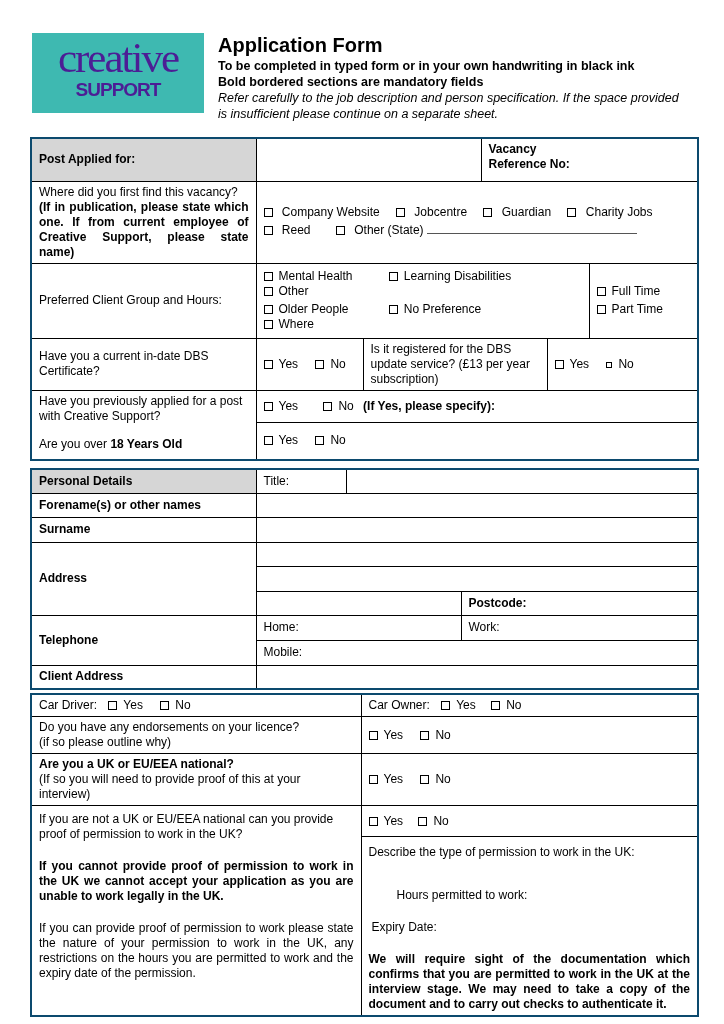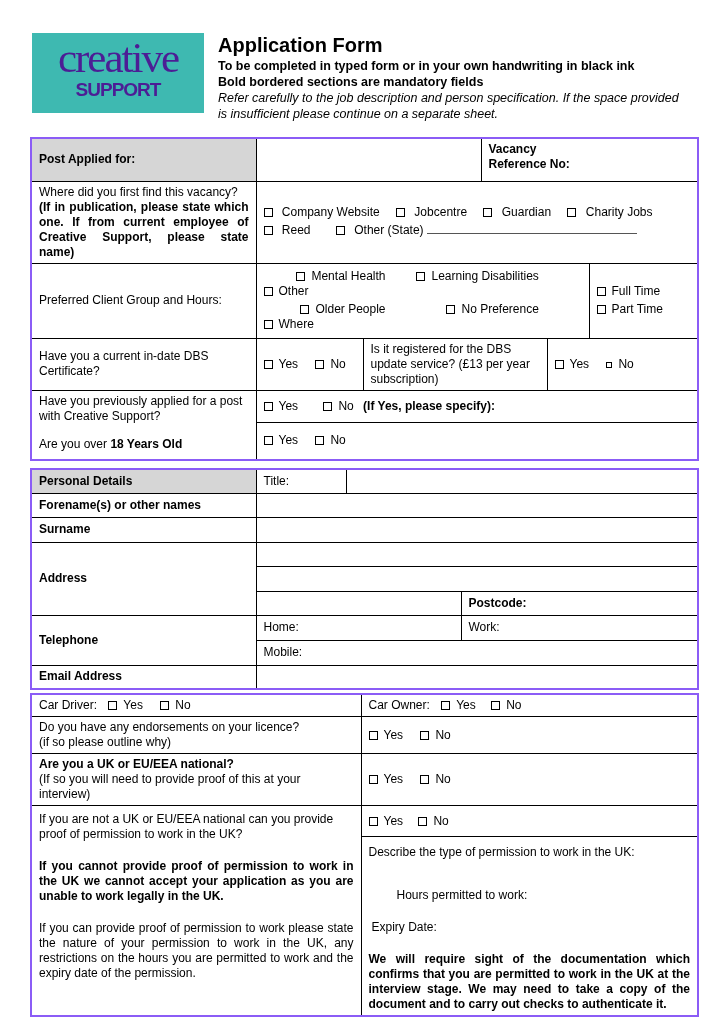--- a/index.html
+++ b/index.html
@@ -24,35 +24,35 @@
   }
   .logo-word2 {
     font-weight:bold; font-size:19px; line-height:30px; letter-spacing:-1px; margin-top:-2px;
   }
   .header-text { margin-left:14px; padding-top:1px; }
   .form-title { font-size:20px; font-weight:bold; margin:0 0 2px 0; line-height:22px; }
   .sub-bold { font-size:12.5px; font-weight:bold; line-height:16px; }
   .sub-italic { font-size:12.5px; font-style:italic; line-height:16px; width:468px; }
 
   
-  table.form { border-collapse:collapse; table-layout:fixed; margin-left:30px; border:2px solid #8b5cf6; }
+  table.form { border-collapse:collapse; table-layout:fixed; margin-left:30px; border:2px solid #0c4a6e; }
   table.form td { border:1px solid #000; padding:3px 7px; font-size:12px; vertical-align:middle; line-height:15px; }
   .gray { background:#d6d6d6; }
   .bold { font-weight:bold; }
   .just { text-align:justify; }
   .vtop { vertical-align:top !important; }
   .small-q { font-size:10.5px; line-height:12.5px; }
 
   
   .cb {
     display:inline-block; width:9px; height:9px; border:1.4px solid #000;
     vertical-align:-1px; margin-right:6px; background:#fff; flex:0 0 auto;
   }
   .cb.sm { width:6px; height:6px; vertical-align:0; }
-  .opt { white-space:nowrap; display:inline-block;text-align:right; }
+  .opt { white-space:nowrap; display:inline-block; }
   .optline { margin:2px 0 3px 0; }
   .fill-line { display:inline-block; width:210px; border-bottom:1.4px solid #555; height:11px; vertical-align:baseline; }
 
   .two-col-opts span.c1 { display:inline-block; width:122px; }
   .two-col-opts span.c2 { display:inline-block; width:150px; }
 
   .stack-between { display:flex; flex-direction:column; justify-content:space-between; height:100%; }
 
   
   .para { margin:0 0 0 0; }
@@ -254,21 +254,21 @@
         <span>Work:</span>
       </td>
     </tr>
     <tr style="height:25px">
       <td colspan="3">
         <span>Mobile:</span>
       </td>
     </tr>
     <tr style="height:24px">
       <td class="bold">
-        <span>Email Address</span>
+        <span>Client Address</span>
       </td>
       <td colspan="3"></td>
     </tr>
   </tbody>
     </table>
 
   <table class="form" style="width:667px; margin-top:3px;border-radius:28px;">
     <colgroup>
         <col style="width:330px">
         <col style="width:337px">

